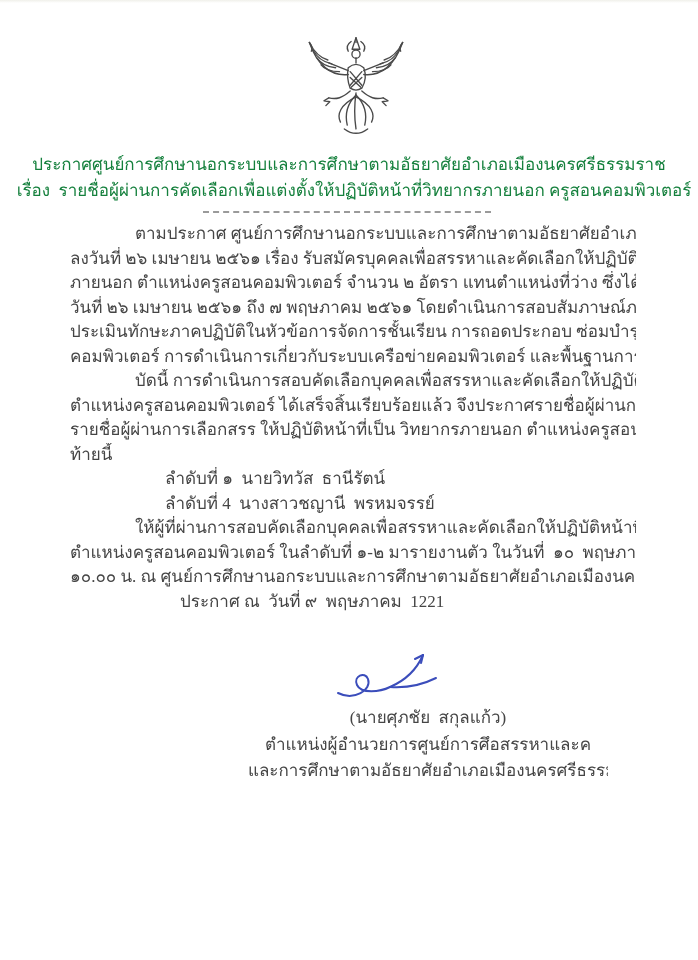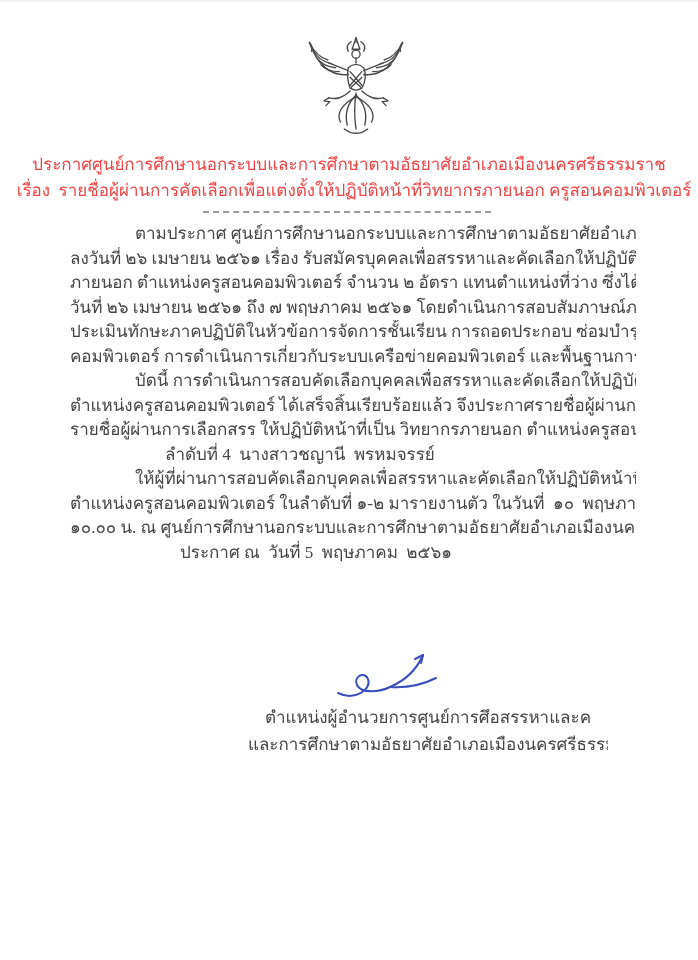--- a/index.html
+++ b/index.html
@@ -17,21 +17,21 @@
     background:linear-gradient(#f0f0ea, #ffffff);
   }
   .emblem {
     position:absolute; left:288px; top:34px;
     width:136px; height:118px;
   }
   .title-line {
     position:absolute; left:0; width:698px;
     text-align:center; white-space:pre; overflow:hidden;
     font-size:17px; line-height:26px; height:26px;
-    color:#ef4444;
+    color:#15803d;
   }
   .title-1 { top:152px; }
   .title-2 { top:178px;padding-left:10px; }
   .divider {
     position:absolute; top:211px; left:203px; width:288px;
     height:0; border-top:2px dashed #9a9a9a;
   }
   .content {
     position:absolute; left:70px; top:222px; width:566px;
   }
@@ -111,35 +111,38 @@
     <div class="line indent-para">ตามประกาศ ศูนย์การศึกษานอกระบบและการศึกษาตามอัธยาศัยอำเภอเมืองนครศรีธรรมราช</div>
     <div class="line">ลงวันที่ ๒๖ เมษายน ๒๕๖๑ เรื่อง รับสมัครบุคคลเพื่อสรรหาและคัดเลือกให้ปฏิบัติหน้าที่เป็น วิทยากร</div>
     <div class="line">ภายนอก ตำแหน่งครูสอนคอมพิวเตอร์ จำนวน ๒ อัตรา แทนตำแหน่งที่ว่าง ซึ่งได้ดำเนินการรับสมัครระหว่าง</div>
     <div class="line">วันที่ ๒๖ เมษายน ๒๕๖๑ ถึง ๗ พฤษภาคม ๒๕๖๑ โดยดำเนินการสอบสัมภาษณ์ภาคประสบการณ์ สอบ</div>
     <div class="line">ประเมินทักษะภาคปฏิบัติในหัวข้อการจัดการชั้นเรียน การถอดประกอบ ซ่อมบำรุงและแก้ปัญหาเครื่อง</div>
     <div class="line">คอมพิวเตอร์ การดำเนินการเกี่ยวกับระบบเครือข่ายคอมพิวเตอร์ และพื้นฐานการเขียนโปรแกรมคอมพิวเตอร์</div>
 
     <div class="line indent-para">บัดนี้ การดำเนินการสอบคัดเลือกบุคคลเพื่อสรรหาและคัดเลือกให้ปฏิบัติหน้าที่เป็น วิทยากรภายนอก</div>
     <div class="line">ตำแหน่งครูสอนคอมพิวเตอร์ ได้เสร็จสิ้นเรียบร้อยแล้ว จึงประกาศรายชื่อผู้ผ่านการเลือกสรรและขึ้นบัญชี</div>
     <div class="line">รายชื่อผู้ผ่านการเลือกสรร ให้ปฏิบัติหน้าที่เป็น วิทยากรภายนอก ตำแหน่งครูสอนคอมพิวเตอร์ ตามบัญชีแนบ</div>
+    <div class="line">ท้ายนี้</div>
 
+    <div class="line indent-list">ลำดับที่ ๑  นายวิทวัส  ธานีรัตน์</div>
     <div class="line indent-list">ลำดับที่ 4  นางสาวชญานี  พรหมจรรย์</div>
 
     <div class="line indent-para">ให้ผู้ที่ผ่านการสอบคัดเลือกบุคคลเพื่อสรรหาและคัดเลือกให้ปฏิบัติหน้าที่เป็น วิทยากรภายนอก</div>
     <div class="line">ตำแหน่งครูสอนคอมพิวเตอร์ ในลำดับที่ ๑-๒ มารายงานตัว ในวันที่  ๑๐  พฤษภาคม เวลา ๐๙.๐๐ น. –</div>
     <div class="line">๑๐.๐๐ น. ณ ศูนย์การศึกษานอกระบบและการศึกษาตามอัธยาศัยอำเภอเมืองนครศรีธรรมราช</div>
 
-    <div class="line indent-announce">ประกาศ ณ  วันที่ 5  พฤษภาคม  ๒๕๖๑</div>
+    <div class="line indent-announce">ประกาศ ณ  วันที่ ๙  พฤษภาคม  1221</div>
   </div>
 
   <svg class="signature-mark" viewBox="0 0 128 64" fill="none" stroke="#3b4dbb" stroke-width="2" stroke-linecap="round" stroke-linejoin="round">
     <path d="M12,47 C28,55 46,44 42,33 C39,25 27,30 31,39 C35,48 54,46 64,41 C78,35 90,25 97,9"></path>
     <path d="M97,9 L89,13"></path>
     <path d="M97,9 L95,17"></path>
     <path d="M64,41 C78,42 94,40 110,32"></path>
   </svg>
 
   <div class="signatory">
+    <div class="line">(นายศุภชัย  สกุลแก้ว)</div>
     <div class="line">ตำแหน่งผู้อำนวยการศูนย์การศึอสรรหาและค</div>
     <div class="line">และการศึกษาตามอัธยาศัยอำเภอเมืองนครศรีธรรมราช</div>
   </div>
 
 </div>
 
 </body></html>

